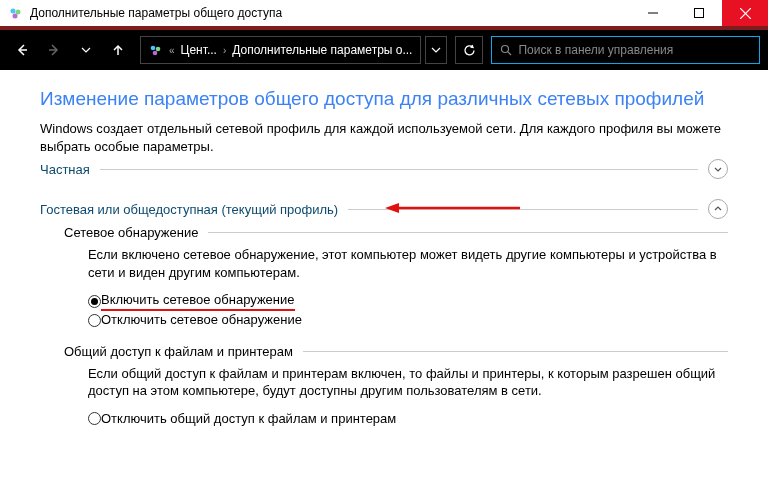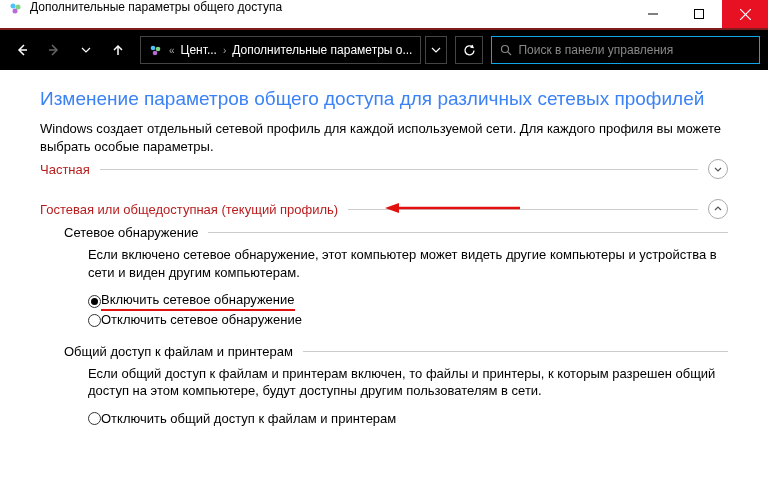--- a/index.html
+++ b/index.html
@@ -8,23 +8,23 @@
     font-size: 13px;
     background: #fff;
     width: 768px;
     height: 504px;
     overflow: hidden;
     color: #000;
   }
   .titlebar {
     height: 30px;
     background: #fff;
-    border-bottom: 2px solid #7f1d1d;
+    border-bottom: 4px solid #7f1d1d;
     display: flex;
-    align-items: flex-start;
+    align-items: center;
     padding-left: 8px;
   }
   .titlebar-icon {
     width: 16px; height: 16px;
     margin-right: 6px;
     display: inline-flex; align-items: center; justify-content: center;
   }
   .titlebar-title { font-size: 12px; color: #000; flex: 1; }
   .titlebar-controls { display: flex; height: 100%; }
   .titlebar-btn {
@@ -95,21 +95,21 @@
     font-size: 13px;
     color: #000;
     line-height: 1.35;
     margin-bottom: 4px;
   }
 
   .section-header {
     display: flex;
     align-items: center;
     font-size: 13px;
-    color: #b91c1c;
+    color: #0c4a6e;
     margin-bottom: 6px;
   }
   .section-header .label { white-space: nowrap; }
   .section-header .line {
     flex: 1;
     height: 1px;
     background: #ccc;
     margin: 0 10px;
   }
   .section-header .chevron {

